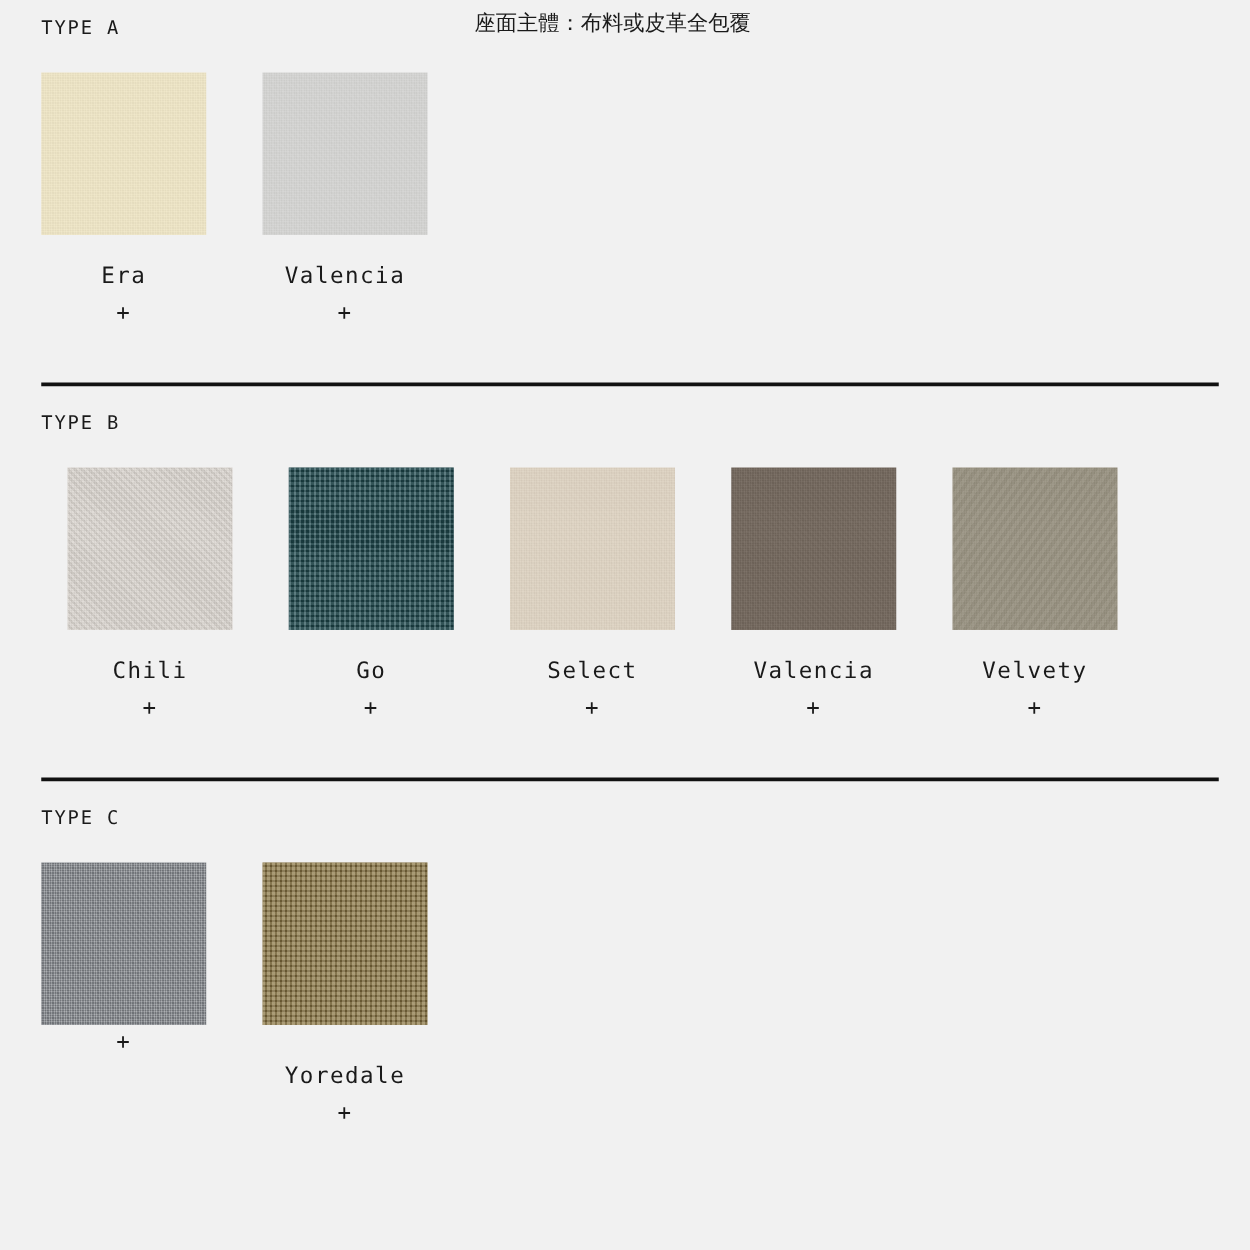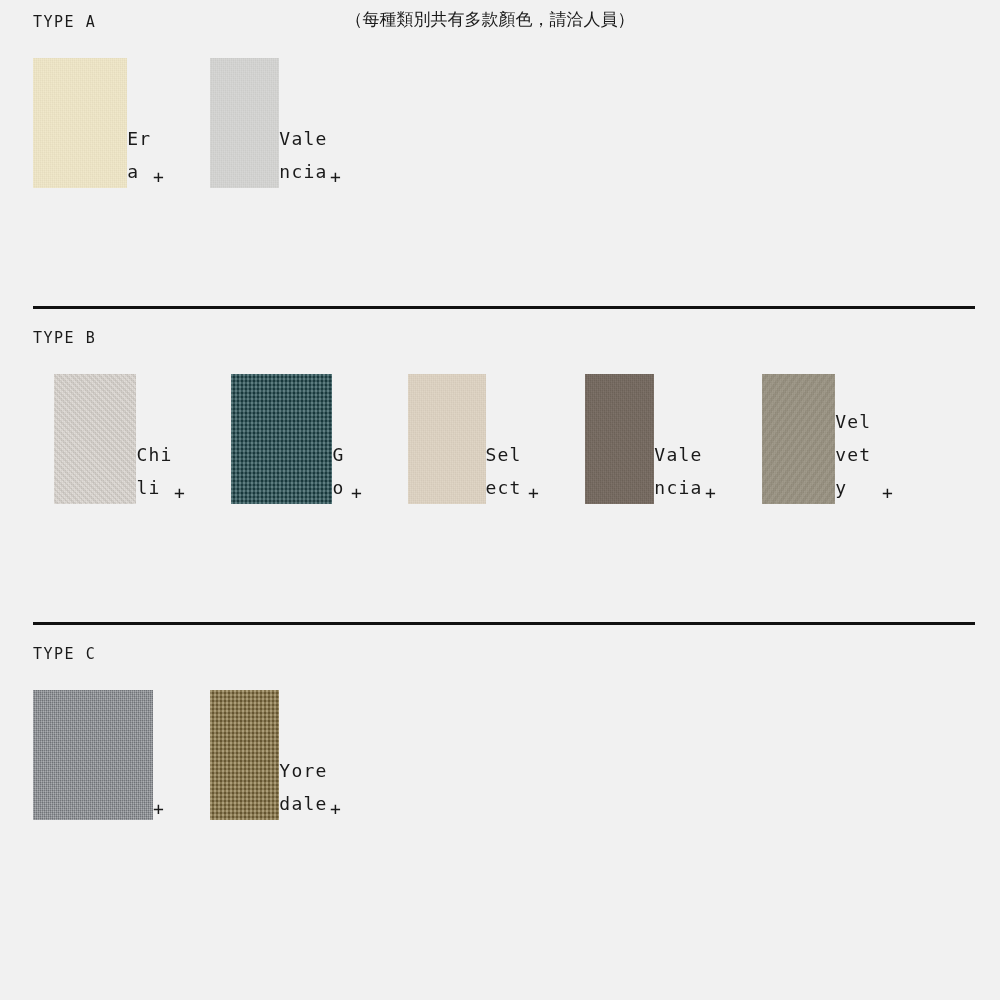--- a/index.html
+++ b/index.html
@@ -79,22 +79,22 @@
     flex-direction: row;
     align-items: flex-start;
     gap: 45px;
   }
   .section-b .swatch-row { top: 68px; margin-left: 21px; }
   .section-c .swatch-row { top: 68px; }
 
   .swatch-cell {
     width: 132px;
     display: flex;
-    flex-direction: row;
-    align-items: flex-end;
+    flex-direction: column;
+    align-items: center;
   }
 
   .swatch-chip {
     width: 132px;
     height: 130px;
     position: relative;
     overflow: hidden;
     background-color: #cccccc;
   }
   
@@ -159,21 +159,21 @@
     cursor: pointer;
   }
   .offset-low .swatch-name { margin-top: 24px; }
 </style>
 </head>
 <body>
 
 <div class="page">
 
   <div class="caption">
-    <span class="caption-line">（每種類別共有多款顏色，請洽人員）</span>
+    <span class="caption-line">座面主體：布料或皮革全包覆</span>
   </div>
 
   <div class="section section-a">
     <div class="type-label">TYPE A</div>
     <div class="swatch-row">
         <div class="swatch-cell">
           <div class="swatch-chip tex-plain" style="background-color: rgb(239, 230, 198);"></div>
           <div class="swatch-name">Era</div>
           <div class="swatch-plus">+</div>
         </div>

